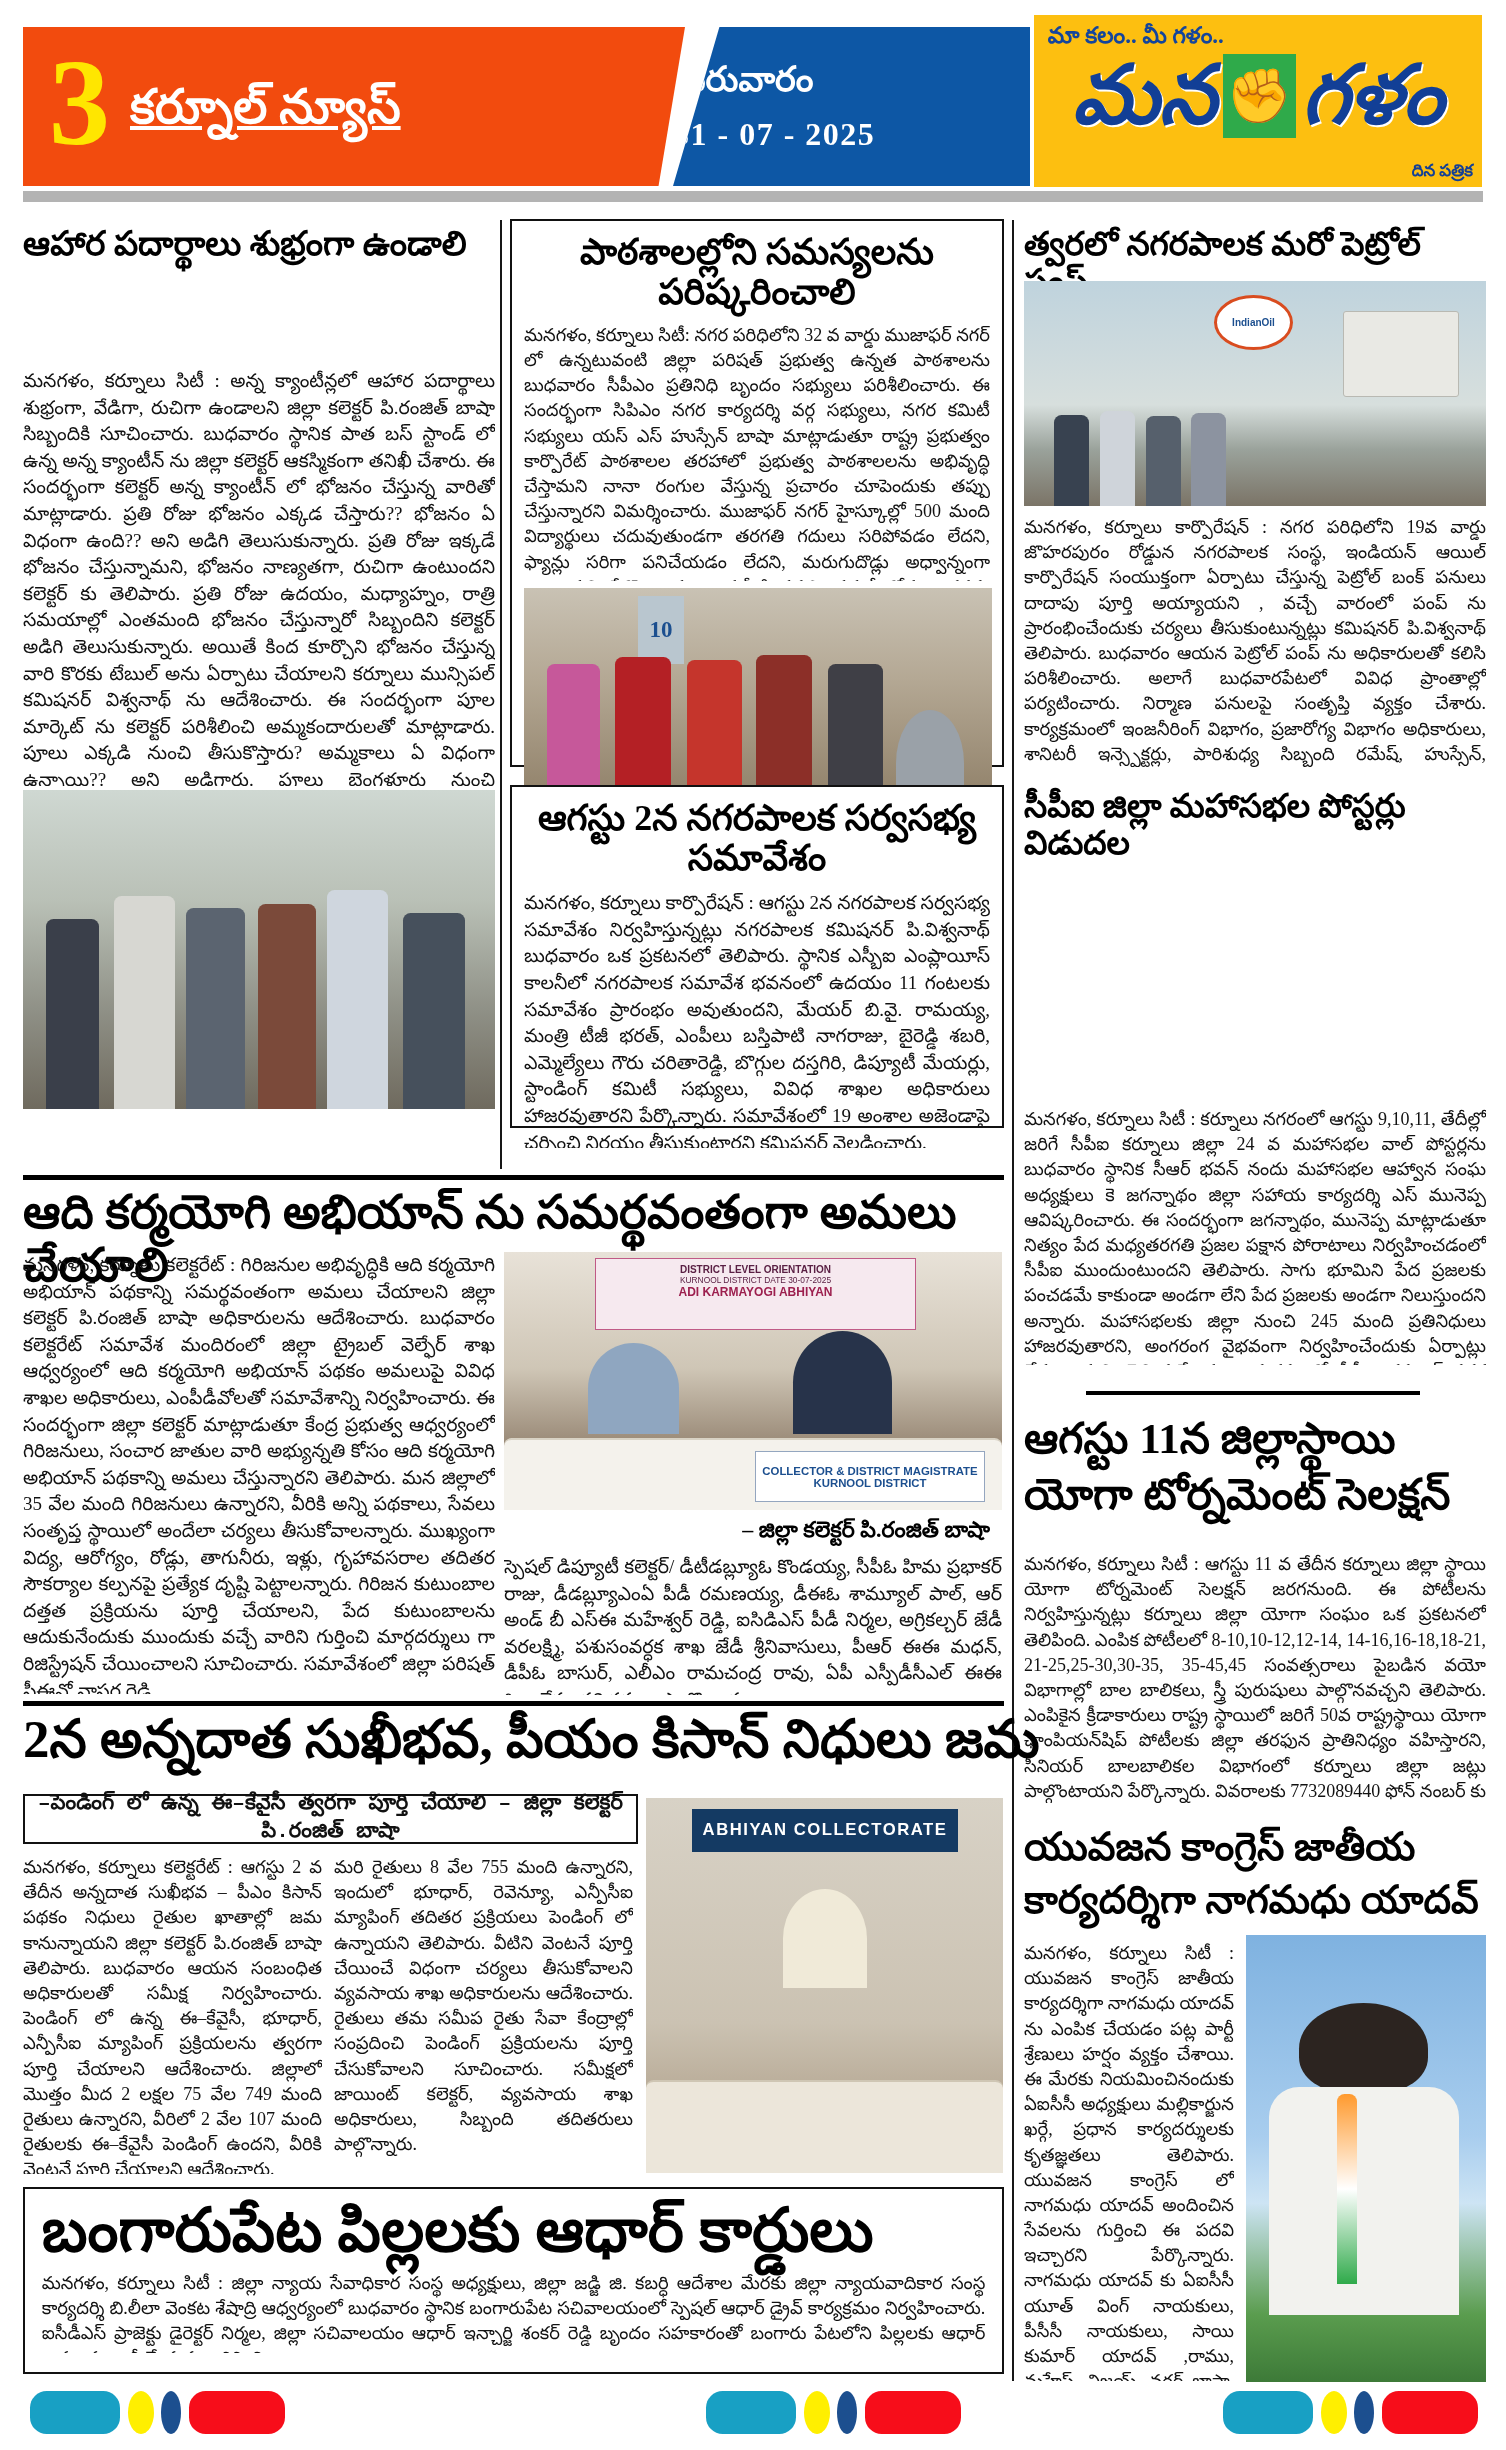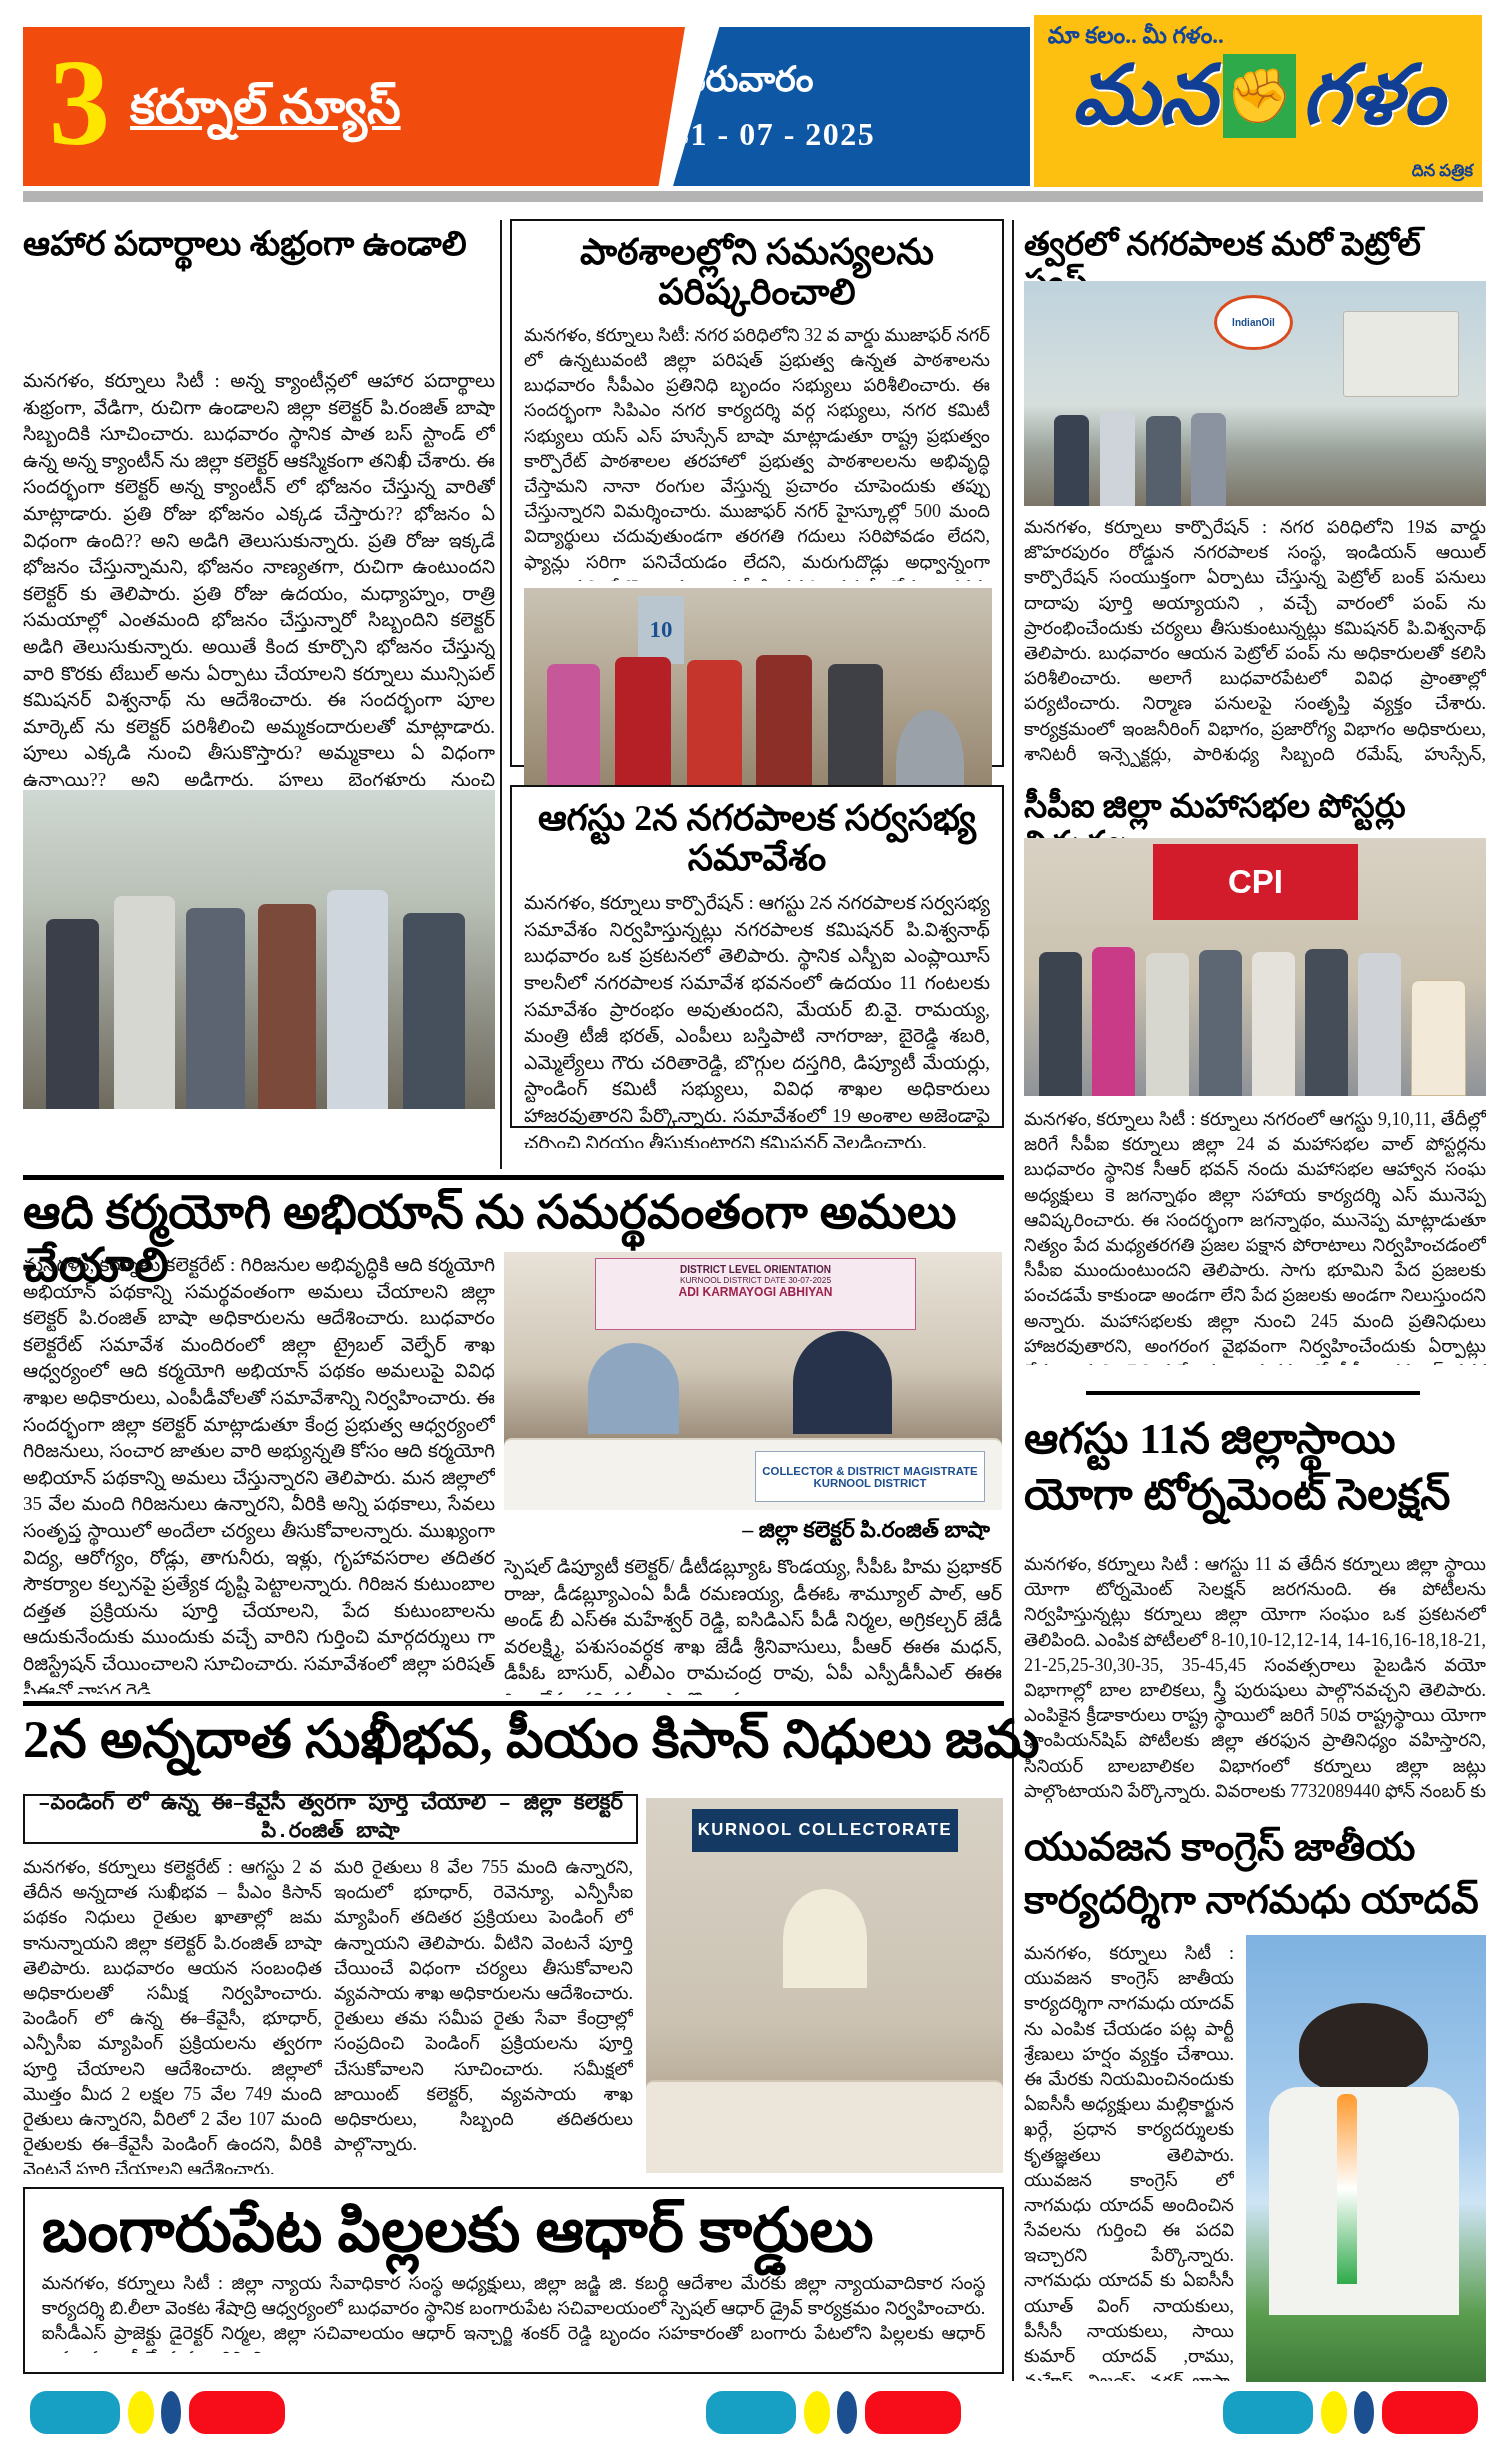--- a/index.html
+++ b/index.html
@@ -118,31 +118,20 @@
     <div class="sign" style="left:190px;top:13.7px;width:73px;height:49px;background:#ffffff;border-radius:50%;border:3px solid #d94c1f;color:#1c4f8f;font-size:10px;font-family:'Liberation Sans',sans-serif;">IndianOil</div>
     <div class="fig" style="left:319px;top:30px;width:114px;height:84px;background:#e9e9e4;border:1.5px solid #b9b9b2;border-radius:3px;"></div>
     <div class="fig" style="left:30px;bottom:0;width:35px;height:91px;background:#384250;"></div>
     <div class="fig" style="left:76px;bottom:0;width:35px;height:95px;background:#cfd4da;"></div>
     <div class="fig" style="left:122px;bottom:0;width:35px;height:90px;background:#56606c;"></div>
     <div class="fig" style="left:167px;bottom:0;width:35px;height:93px;background:#8c93a0;"></div>
   </div>
   <div class="abs body-text" style="left:1024px;top:515px;width:462px;height:252px;font-size:18px;">మనగళం, కర్నూలు కార్పొరేషన్ : నగర పరిధిలోని 19వ వార్డు జొహరపురం రోడ్డున నగరపాలక సంస్థ, ఇండియన్ ఆయిల్ కార్పొరేషన్ సంయుక్తంగా ఏర్పాటు చేస్తున్న పెట్రోల్ బంక్ పనులు దాదాపు పూర్తి అయ్యాయని , వచ్చే వారంలో పంప్ ను ప్రారంభించేందుకు చర్యలు తీసుకుంటున్నట్లు కమిషనర్ పి.విశ్వనాథ్ తెలిపారు. బుధవారం ఆయన పెట్రోల్ పంప్ ను అధికారులతో కలిసి పరిశీలించారు. అలాగే బుధవారపేటలో వివిధ ప్రాంతాల్లో పర్యటించారు. నిర్మాణ పనులపై సంతృప్తి వ్యక్తం చేశారు. కార్యక్రమంలో ఇంజనీరింగ్ విభాగం, ప్రజారోగ్య విభాగం అధికారులు, శానిటరీ ఇన్స్పెక్టర్లు, పారిశుధ్య సిబ్బంది రమేష్, హుస్సేన్, మునిస్వామి, తదితరులు పాల్గొన్నారు.</div>
 
   <div class="abs headline" style="left:1024px;top:788px;width:462px;font-size:33px;">సీపీఐ జిల్లా మహాసభల పోస్టర్లు విడుదల</div>
-  <div class="photo" style="left:1024px;top:838px;width:462px;height:258px;background:linear-gradient(180deg,#d9d2c4 0%,#c9c0ae 55%,#8f9398 100%);">
-    <div class="sign" style="left:129px;top:6px;width:205px;height:76px;background:#d21c2c;color:#ffffff;font-size:33px;font-family:'Liberation Sans',sans-serif;">CPI</div>
-    <div class="fig" style="left:15px;bottom:0;width:43px;height:144px;background:#3c4450;"></div>
-    <div class="fig" style="left:68px;bottom:0;width:43px;height:149px;background:#c93a87;"></div>
-    <div class="fig" style="left:122px;bottom:0;width:43px;height:143px;background:#d7d7d0;"></div>
-    <div class="fig" style="left:175px;bottom:0;width:43px;height:146px;background:#5d6774;"></div>
-    <div class="fig" style="left:228px;bottom:0;width:43px;height:144px;background:#e4e2da;"></div>
-    <div class="fig" style="left:281px;bottom:0;width:43px;height:147px;background:#454d58;"></div>
-    <div class="fig" style="left:334px;bottom:0;width:43px;height:143px;background:#cfd2d6;"></div>
-    <div class="fig" style="left:387px;bottom:0;width:53px;height:114px;background:#f3e9d8;border:1.5px solid #c8b894;"></div>
-  </div>
   <div class="abs body-text" style="left:1024px;top:1107px;width:462px;height:258px;font-size:18px;">మనగళం, కర్నూలు సిటీ : కర్నూలు నగరంలో ఆగస్టు 9,10,11, తేదీల్లో జరిగే సీపీఐ కర్నూలు జిల్లా 24 వ మహాసభల  వాల్ పోస్టర్లను బుధవారం  స్థానిక సీఆర్ భవన్ నందు  మహాసభల ఆహ్వాన సంఘ అధ్యక్షులు  కె జగన్నాథం జిల్లా సహాయ కార్యదర్శి ఎస్ మునెప్ప  ఆవిష్కరించారు.  ఈ సందర్భంగా జగన్నాథం, మునెప్ప మాట్లాడుతూ నిత్యం పేద మధ్యతరగతి ప్రజల పక్షాన పోరాటాలు నిర్వహించడంలో సీపీఐ ముందుంటుందని తెలిపారు. సాగు భూమిని పేద ప్రజలకు పంచడమే కాకుండా అండగా లేని పేద ప్రజలకు అండగా నిలుస్తుందని అన్నారు. మహాసభలకు జిల్లా నుంచి 245 మంది ప్రతినిధులు హాజరవుతారని, అంగరంగ వైభవంగా నిర్వహించేందుకు ఏర్పాట్లు చేస్తున్నామని తెలియజేశారు. కార్యక్రమంలో సీపీఐ కర్నూల్ నగర సహాయ కార్యదర్శులు, నాయకులు, కార్యకర్తలు తదితరులు పాల్గొన్నారు.</div>
 
   <div class="abs hrule" style="left:1086px;top:1391px;width:334px;height:3.8px;"></div>
   <div class="abs headline" style="left:1024px;top:1411px;width:462px;font-size:43px;line-height:1.3;">
     <div>ఆగస్టు 11న జిల్లాస్థాయి</div>
     <div>యోగా టోర్నమెంట్ సెలక్షన్</div>
   </div>
   <div class="abs body-text" style="left:1024px;top:1552px;width:462px;height:251px;font-size:18px;">మనగళం, కర్నూలు సిటీ : ఆగస్టు 11 వ తేదీన కర్నూలు జిల్లా స్థాయి యోగా టోర్నమెంట్ సెలక్షన్ జరగనుంది. ఈ పోటీలను నిర్వహిస్తున్నట్లు కర్నూలు జిల్లా యోగా సంఘం ఒక ప్రకటనలో తెలిపింది. ఎంపిక పోటీలలో 8-10,10-12,12-14, 14-16,16-18,18-21, 21-25,25-30,30-35, 35-45,45 సంవత్సరాలు పైబడిన వయో విభాగాల్లో బాల బాలికలు, స్త్రీ పురుషులు పాల్గొనవచ్చని తెలిపారు. ఎంపికైన క్రీడాకారులు రాష్ట్ర స్థాయిలో జరిగే 50వ రాష్ట్రస్థాయి యోగా ఛాంపియన్‌షిప్ పోటీలకు జిల్లా తరఫున ప్రాతినిధ్యం వహిస్తారని, సీనియర్ బాలబాలికల విభాగంలో కర్నూలు జిల్లా జట్లు పాల్గొంటాయని పేర్కొన్నారు. వివరాలకు 7732089440 ఫోన్ నంబర్ కు సంప్రదించాలని సూచించారు.</div>
 
   <div class="abs headline" style="left:1024px;top:1821px;width:462px;font-size:39px;line-height:1.35;">
@@ -172,21 +161,21 @@
   </div>
   <div class="abs caption" style="left:504px;top:1517px;width:486px;text-align:right;">– జిల్లా కలెక్టర్ పి.రంజిత్ బాషా</div>
   <div class="abs body-text" style="left:504px;top:1554px;width:498px;height:141px;">స్పెషల్ డిప్యూటీ కలెక్టర్/ డీటీడబ్ల్యూఓ కొండయ్య, సీపీఓ హిమ ప్రభాకర్ రాజు, డీడబ్ల్యూఎంఏ పీడీ రమణయ్య, డీఈఓ శామ్యూల్ పాల్, ఆర్ అండ్ బీ ఎస్ఈ మహేశ్వర్ రెడ్డి, ఐసిడిఎస్ పీడీ నిర్మల, అగ్రికల్చర్ జేడీ వరలక్ష్మి, పశుసంవర్ధక శాఖ జేడీ శ్రీనివాసులు, పీఆర్ ఈఈ మధన్, డీపీఓ బాసుర్, ఎలీఎం రామచంద్ర రావు, ఏపీ ఎస్పీడీసీఎల్ ఈఈ ఓబులేసు తదితరులు పాల్గొన్నారు.</div>
 
   <div class="abs hrule" style="left:23px;top:1701px;width:981px;"></div>
   <div class="abs headline" style="left:23px;top:1710px;width:981px;font-size:53px;white-space:nowrap;">2న అన్నదాత సుఖీభవ, పీయం కిసాన్ నిధులు జమ</div>
   <div class="abs box-sub" style="left:23px;top:1794px;width:611px;height:46px;font-size:21px;font-family:Liberation Mono, monospace;">–పెండింగ్ లో ఉన్న ఈ–కేవైసీ త్వరగా పూర్తి చేయాలి – జిల్లా కలెక్టర్ పి.రంజిత్ బాషా</div>
   <div class="abs body-text" style="left:23px;top:1855px;width:299px;height:319px;font-size:18px;">మనగళం, కర్నూలు కలెక్టరేట్ : ఆగస్టు 2 వ తేదీన అన్నదాత సుఖీభవ – పీఎం కిసాన్ పథకం నిధులు రైతుల ఖాతాల్లో జమ కానున్నాయని జిల్లా కలెక్టర్ పి.రంజిత్ బాషా తెలిపారు. బుధవారం ఆయన సంబంధిత అధికారులతో సమీక్ష నిర్వహించారు. పెండింగ్ లో ఉన్న ఈ–కేవైసీ, భూధార్, ఎన్పీసీఐ మ్యాపింగ్ ప్రక్రియలను త్వరగా పూర్తి చేయాలని ఆదేశించారు. జిల్లాలో మొత్తం మీద 2 లక్షల 75 వేల 749 మంది రైతులు ఉన్నారని, వీరిలో 2 వేల 107 మంది రైతులకు ఈ–కేవైసీ పెండింగ్ ఉందని, వీరికి వెంటనే పూర్తి చేయాలని ఆదేశించారు.</div>
   <div class="abs body-text" style="left:334px;top:1855px;width:299px;height:319px;font-size:18px;">మరి రైతులు 8 వేల 755 మంది ఉన్నారని, ఇందులో భూధార్, రెవెన్యూ, ఎన్పీసీఐ మ్యాపింగ్ తదితర ప్రక్రియలు పెండింగ్ లో ఉన్నాయని తెలిపారు. వీటిని వెంటనే పూర్తి చేయించే విధంగా చర్యలు తీసుకోవాలని వ్యవసాయ శాఖ అధికారులను ఆదేశించారు. రైతులు తమ సమీప రైతు సేవా కేంద్రాల్లో సంప్రదించి పెండింగ్ ప్రక్రియలను పూర్తి చేసుకోవాలని సూచించారు. సమీక్షలో జాయింట్ కలెక్టర్, వ్యవసాయ శాఖ అధికారులు, సిబ్బంది తదితరులు పాల్గొన్నారు.</div>
   <div class="photo ph-office" style="left:646px;top:1798px;width:357px;height:375px;">
-    <div class="sign" style="left:46px;top:10.6px;width:266px;height:43px;background:#143a63;color:#ffffff;font-size:16.7px;letter-spacing:1.5px;font-family:'Liberation Sans',sans-serif;">KURNOOL COLLECTORATE</div>
+    <div class="sign" style="left:46px;top:10.6px;width:266px;height:43px;background:#143a63;color:#ffffff;font-size:16.7px;letter-spacing:1.5px;font-family:'Liberation Sans',sans-serif;">ABHIYAN COLLECTORATE</div>
     <div class="fig" style="left:137px;top:91px;width:84px;height:99px;background:#f0ead8;border-radius:50% 50% 0 0;"></div>
     <div class="fig" style="left:0;bottom:0;width:357px;height:91px;background:#ece6da;border-top:2.3px solid #cfc6b4;"></div>
   </div>
 
   <div class="abs art-box" style="left:23px;top:2187px;width:981px;height:187px;padding:7.6px 16.7px;">
     <div class="headline" style="font-size:61px;">బంగారుపేట పిల్లలకు ఆధార్ కార్డులు</div>
     <div class="body-text" style="width:100%;height:82px;margin-top:6px;font-size:18px;">మనగళం, కర్నూలు సిటీ : జిల్లా న్యాయ సేవాధికార సంస్థ అధ్యక్షులు, జిల్లా జడ్జి జి. కబర్ధి  ఆదేశాల మేరకు జిల్లా న్యాయవాదికార సంస్థ కార్యదర్శి బి.లీలా వెంకట శేషాద్రి  ఆధ్వర్యంలో బుధవారం  స్థానిక బంగారుపేట సచివాలయంలో స్పెషల్ ఆధార్ డ్రైవ్ కార్యక్రమం నిర్వహించారు. ఐసీడీఎస్ ప్రాజెక్టు డైరెక్టర్ నిర్మల, జిల్లా సచివాలయం  ఆధార్ ఇన్చార్జి  శంకర్ రెడ్డి  బృందం సహకారంతో బంగారు పేటలోని పిల్లలకు ఆధార్ కార్డులను జారీ చేయడం జరిగింది.</div>
   </div>
 
   <div class="abs dots" style="left:30px;top:2391px;">

